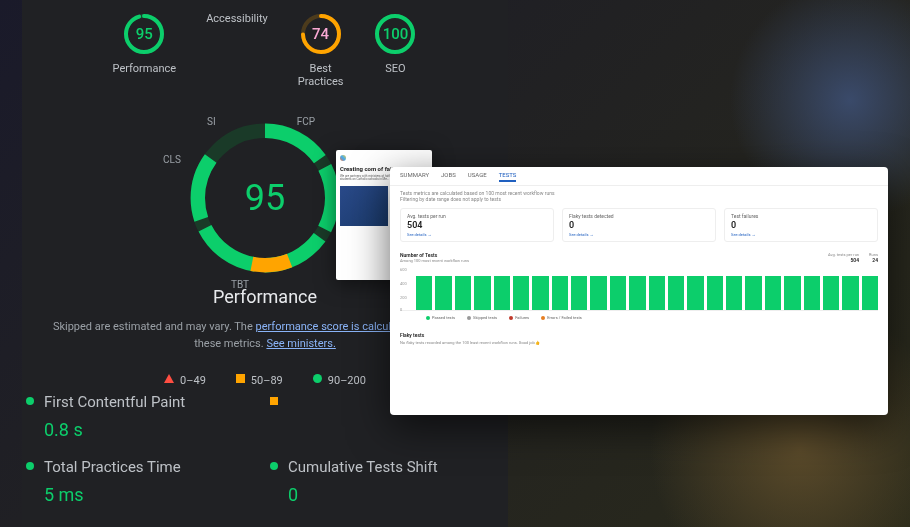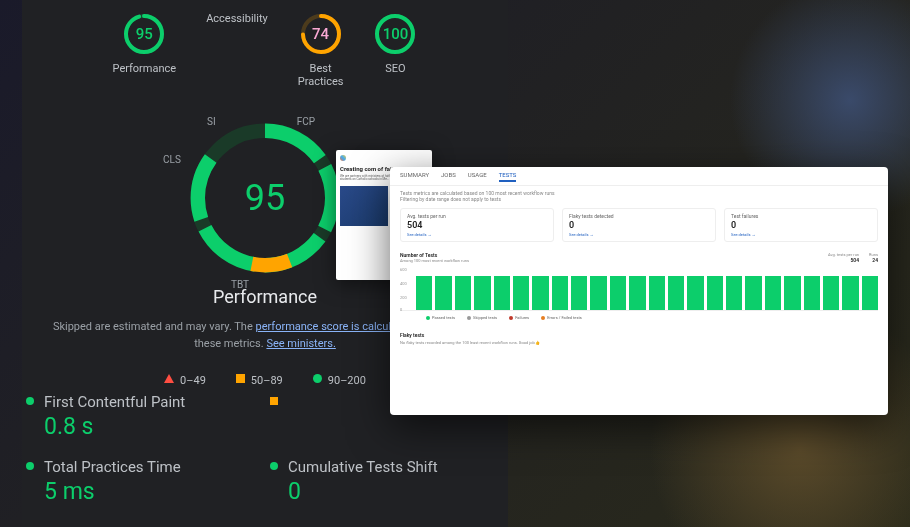--- a/index.html
+++ b/index.html
@@ -92,21 +92,21 @@
   padding: 0 4px;
 }
 .metric {
   display: flex; gap: 10px; align-items: flex-start;
   padding: 6px 0;
 }
 .metric-dot { width: 8px; height: 8px; border-radius: 50%; margin-top: 4px; flex-shrink: 0; }
 .metric-dot.green { background: #0cce6b; }
 .metric-dot.orange { width: 8px; height: 8px; background: #ffa400; border-radius: 0; }
 .metric-name { font-size: 15px; color: #bdc1c6; }
-.metric-val { font-size: 23px; margin-top: 2px; }
+.metric-val { font-size: 18px; margin-top: 8px; }
 .metric-val.green { color: #0cce6b; }
 .metric-val.orange { color: #ffa400; }
 
 .preview-card {
   position: absolute;
   left: 336px; top: 150px;
   width: 96px; height: 130px;
   background: #fff;
   border-radius: 2px;
   padding: 4px;

